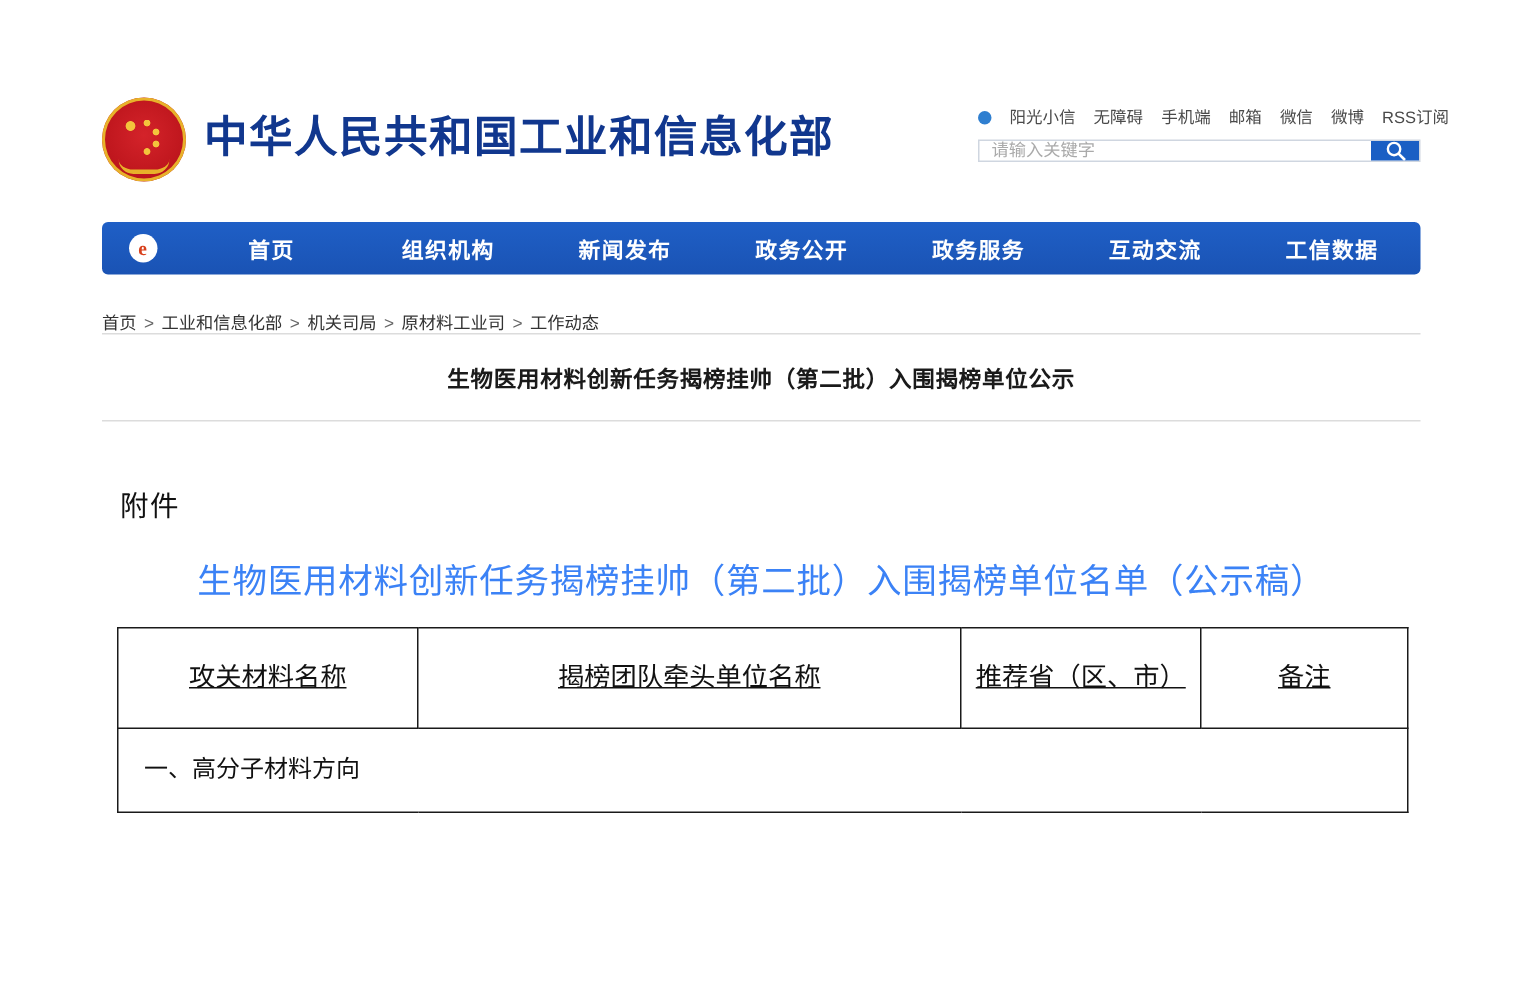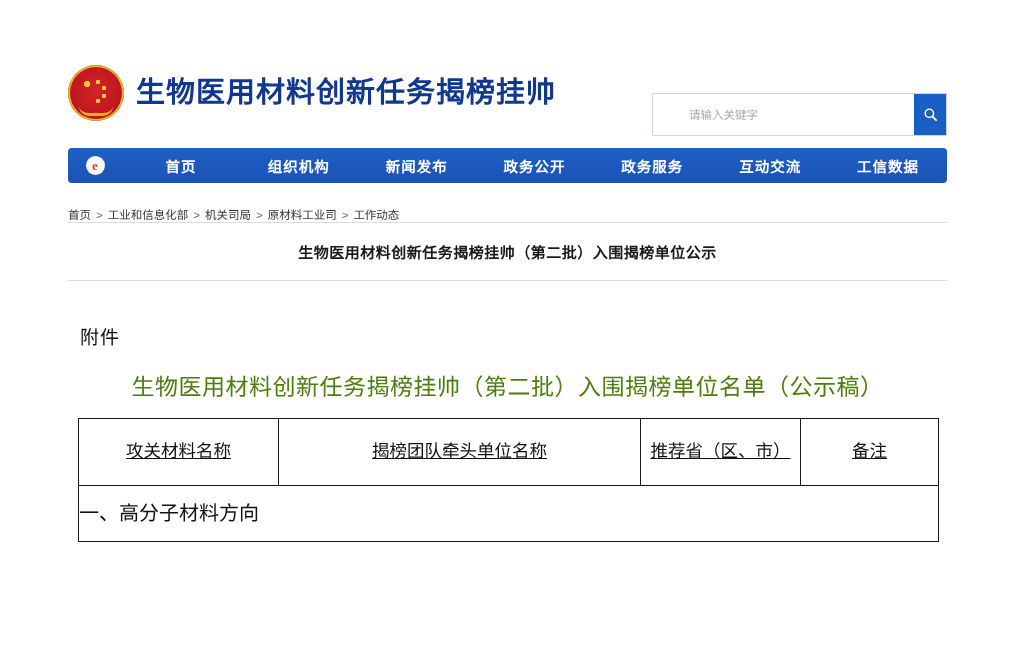--- a/index.html
+++ b/index.html
@@ -101,27 +101,26 @@
     border-radius: 50%;
     background: #2f7fd0;
     vertical-align: -1px;
     margin-right: 3px;
   }
   .search-box {
     position: absolute;
     right: 0;
     top: 38px;
     width: 295px;
-    height: 43px;
+    height: 15px;
     border: 1px solid #cfd6e0;
     background: #fff;
     box-sizing: border-box;
     display: flex;
     align-items: stretch;
-    padding-left: 28px;
   }
   .search-input {
     flex: 1;
     border: 0;
     outline: 0;
     padding: 0 8px;
     font-size: 11.5px;
     color: #333;
     font-family: "Liberation Sans", sans-serif;
     background: transparent;
@@ -222,21 +221,21 @@
     color: #111;
     letter-spacing: 1px;
   }
   .attach-title {
     position: absolute;
     left: 0;
     top: 368px;
     width: 1015px;
     text-align: center;
     font-size: 23px;
-    color: #4d7c0f;
+    color: #3b82f6;
     letter-spacing: .5px;
     font-family: "Liberation Sans", sans-serif;
   }
   table.list-table {
     position: absolute;
     left: 78px;
     top: 418px;
     width: 860px;
     border-collapse: collapse;
     table-layout: fixed;
@@ -250,45 +249,54 @@
     line-height: 1.35;
   }
   tr.head-row td {
     height: 54px;
     font-size: 17.5px;
     text-decoration: underline;
   }
   tr.section-row td {
     text-align: left;
     height: 43px;
-    font-size: 20px;
-    padding-left: 0;
+    font-size: 16px;
+    padding-left: 17px;
     margin-left: 34px;
   }
   tr.data-row td { height: 50px; font-size: 14.5px; }
   tr.data-row td.c1 { font-size: 14.5px; }
   .col1 { width: 200px; }
   .col2 { width: 362px; }
   .col3 { width: 160px; }
   .col4 { width: 138px; }
 </style>
 </head>
 <body>
 
 <div id="page">
 
   <div class="site-header">
 
     <div class="logo-wrap">
       <div class="emblem"></div>
       <div class="logo-text">
-        <div class="logo-cn">生物医用材料创新任务揭榜挂帅</div>
+        <div class="logo-cn">中华人民共和国工业和信息化部</div>
       </div>
     </div>
 
+    <div class="top-links">
+      <span class="sun-dot"></span><span class="lk">阳光小信</span>
+      <span class="lk">无障碍</span>
+      <span class="lk">手机端</span>
+      <span class="lk">邮箱</span>
+      <span class="lk">微信</span>
+      <span class="lk">微博</span>
+      <span class="lk">RSS订阅</span>
+    </div>
 
     <div class="search-box">
       <input class="search-input" type="text" placeholder="请输入关键字" style="">
       <button class="search-btn">
         <svg width="15" height="15" viewBox="0 0 16 16" aria-hidden="true">
           <circle cx="6.8" cy="6.8" r="4.4" fill="none" stroke="#ffffff" stroke-width="1.7"></circle>
           <line x1="10.2" y1="10.2" x2="14" y2="14" stroke="#ffffff" stroke-width="1.9" stroke-linecap="round"></line>
         </svg>
       </button>
     </div>

